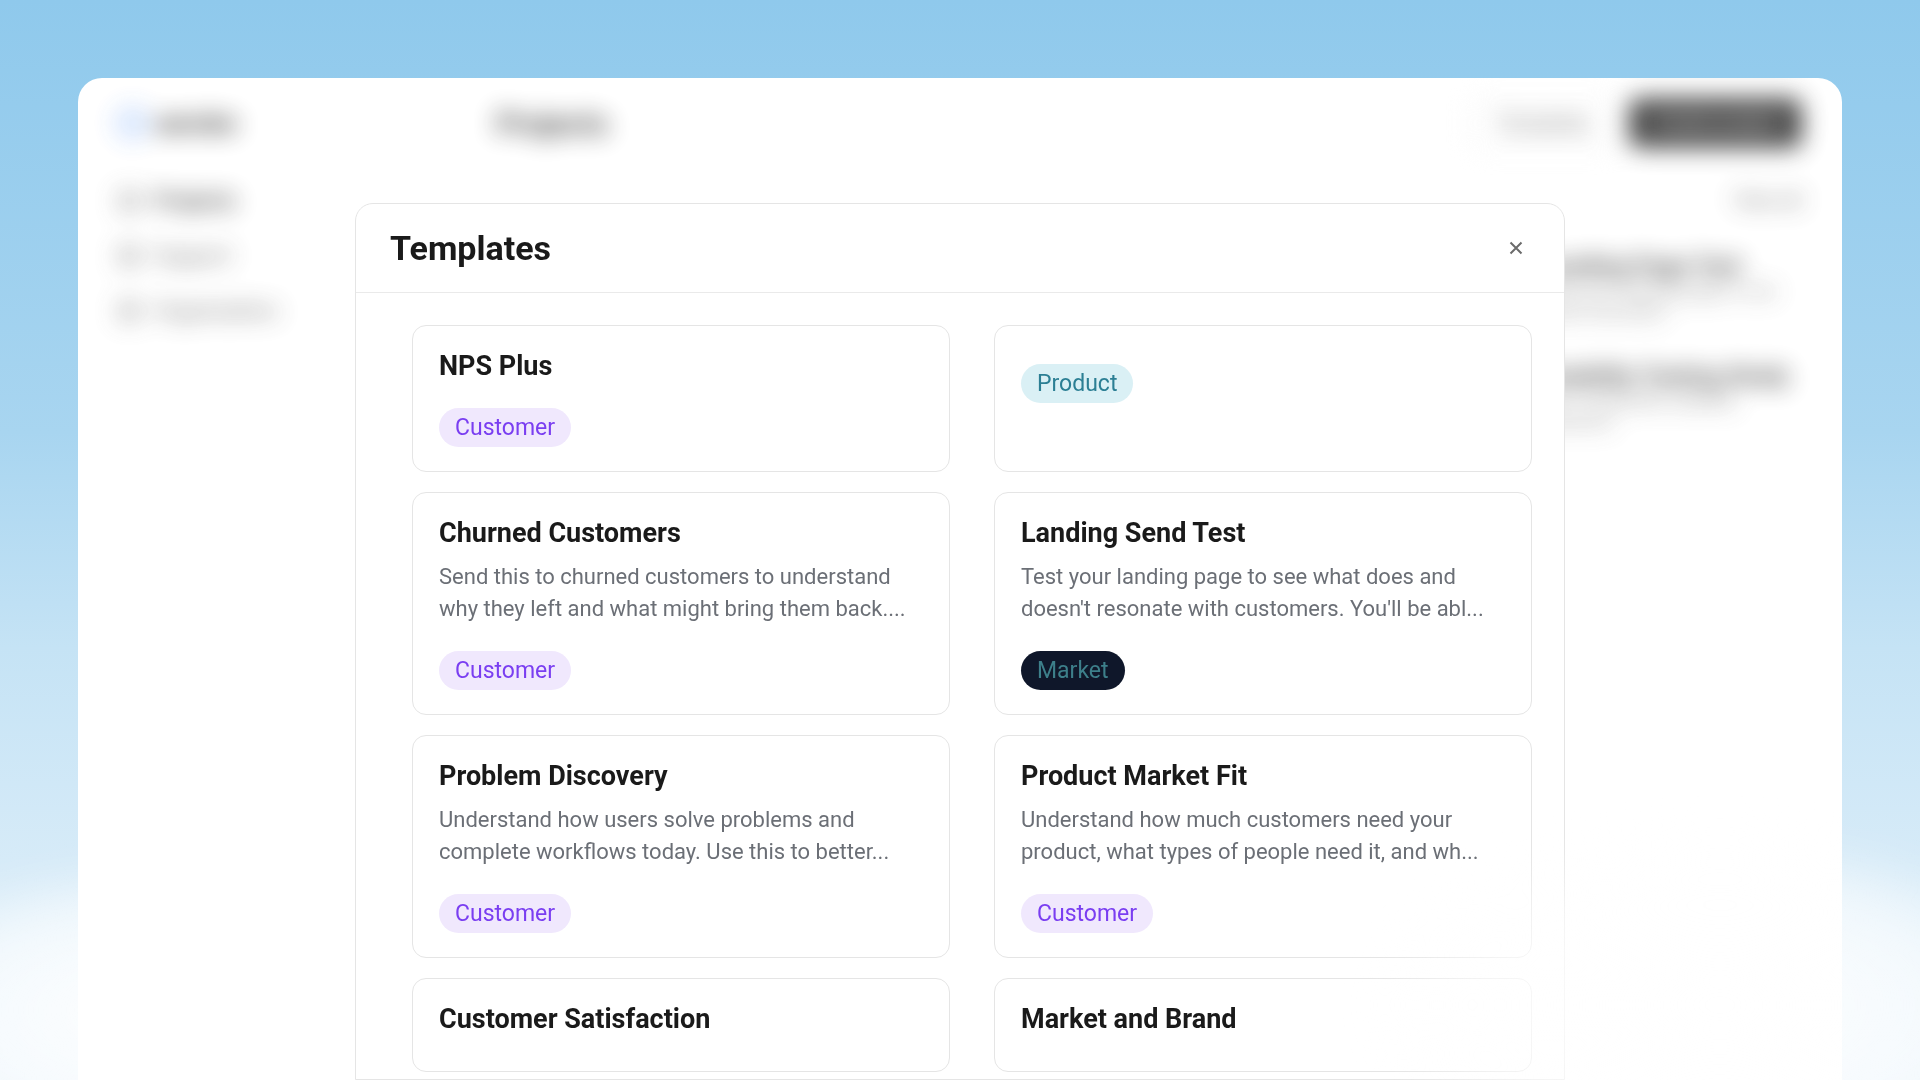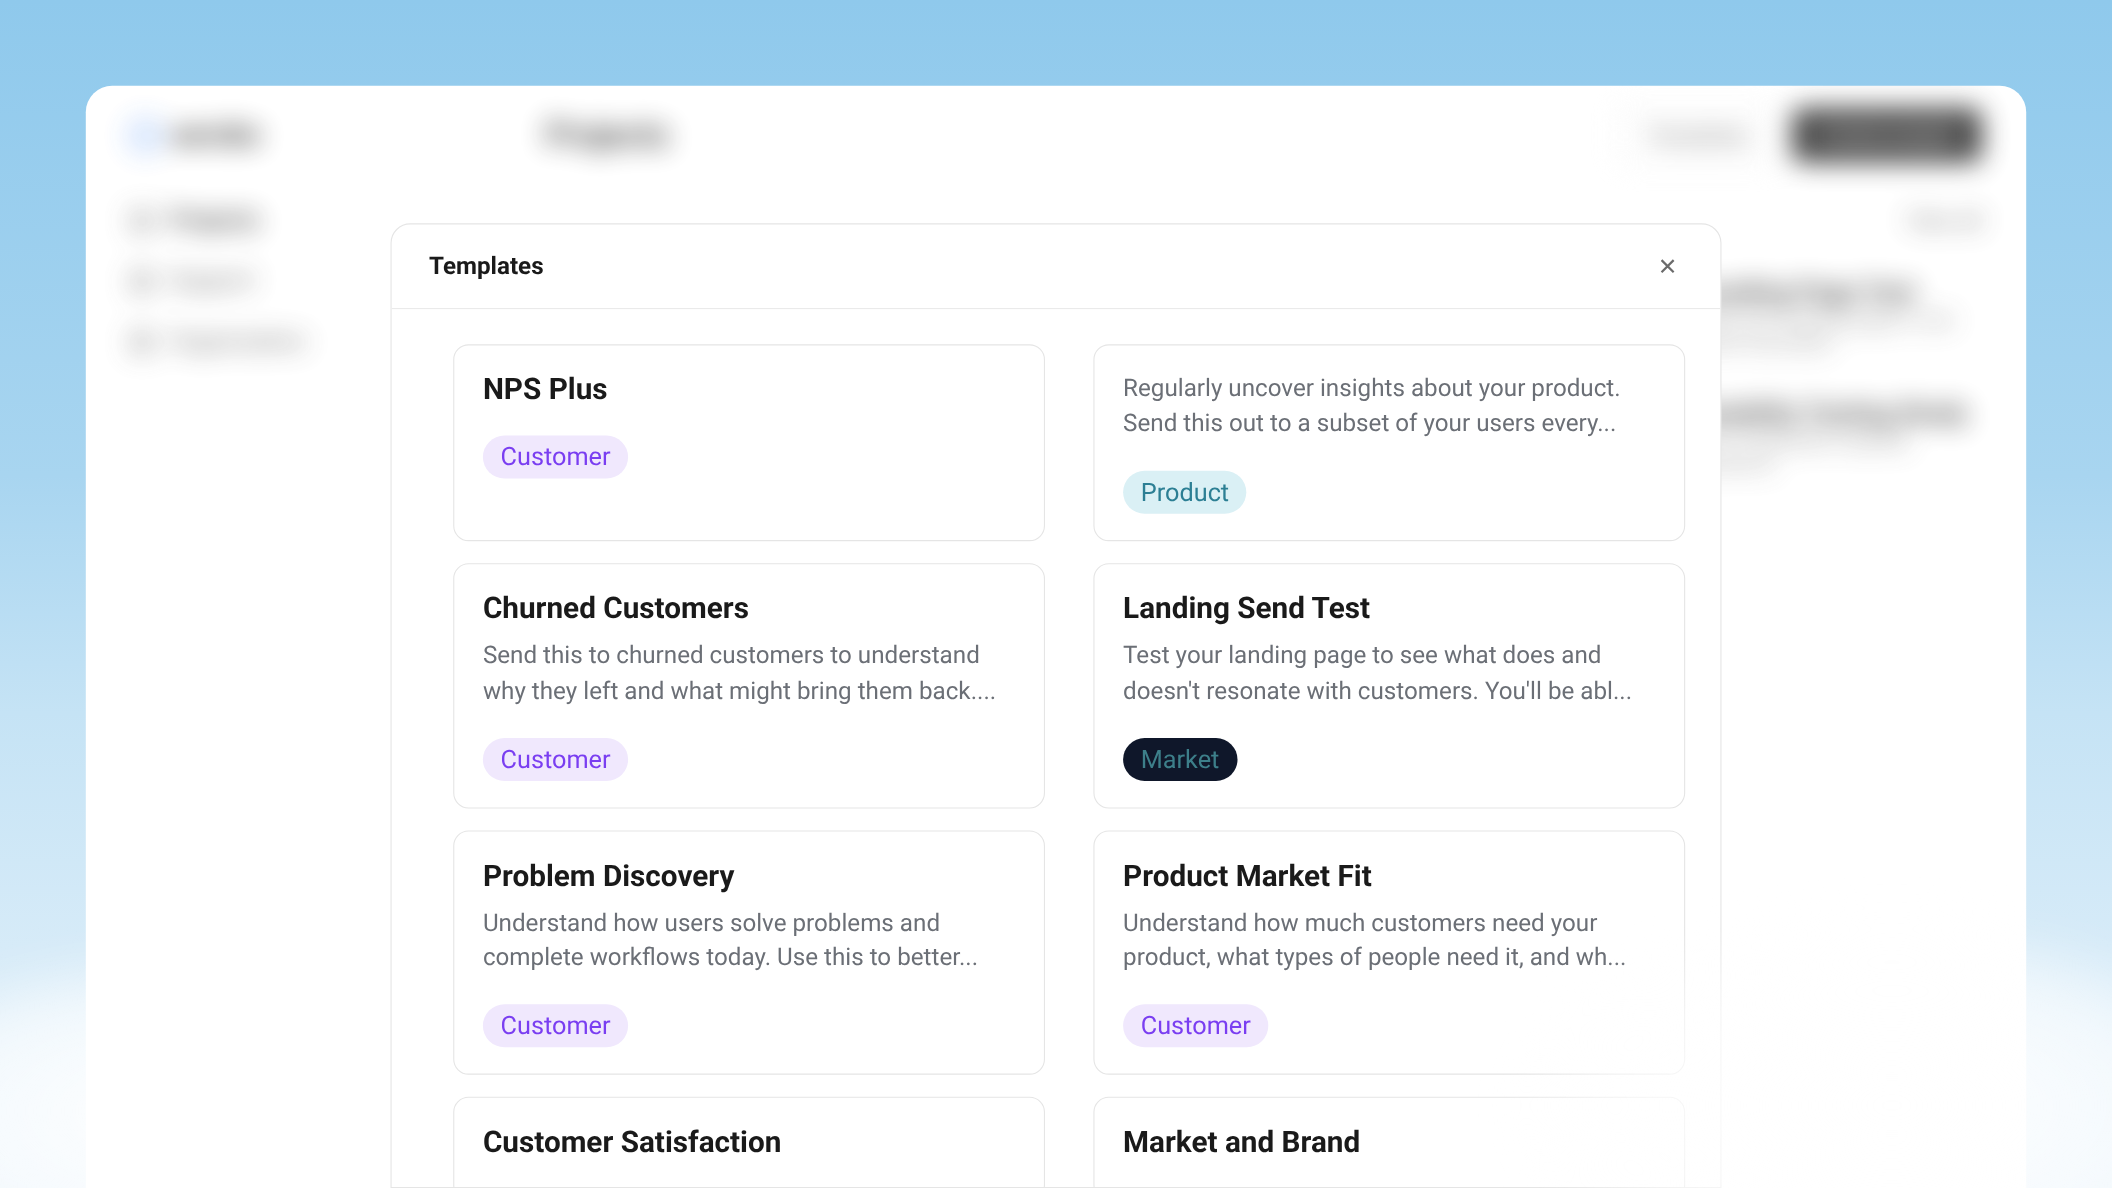--- a/index.html
+++ b/index.html
@@ -80,21 +80,21 @@
     border: 1px solid #e5e5e5;
     border-radius: 18px 18px 0 0;
     overflow: hidden;
     display: flex; flex-direction: column;
   }
   .modal-header {
     display: flex; align-items: center; justify-content: space-between;
     padding: 24px 34px;
     border-bottom: 1px solid #eaeaea;
   }
-  .modal-title { font-size: 22px; font-weight: 700; color: #1a1a1a; }
+  .modal-title { font-size: 34px; font-weight: 700; color: #1a1a1a; }
   .close-x {
     width: 28px; height: 28px; display: flex; align-items: center; justify-content: center;
     cursor: pointer; color: #6b6b6b;
   }
   .close-x svg { width: 22px; height: 22px; stroke: currentColor; stroke-width: 2.2; }
 
   .modal-body {
     padding: 32px;
     overflow: hidden;
   }
@@ -187,21 +187,20 @@
       <div class="modal-body">
         <div class="templates-grid" id="templates-grid">
 
         <div class="tpl-card">
               <div class="tpl-title">NPS Plus</div>
               <div class="tpl-tags">
                 <span class="tag tag-customer">Customer</span>
               </div>
             </div>
             <div class="tpl-card">
-              <div class="tpl-desc">Regularly uncover insights about your product. Send this out to a subset of your users every...</div>
               <div class="tpl-tags">
                 <span class="tag tag-product">Product</span>
               </div>
             </div>
             <div class="tpl-card">
               <div class="tpl-title">Churned Customers</div>
               <div class="tpl-desc">Send this to churned customers to understand why they left and what might bring them back....</div>
               <div class="tpl-tags">
                 <span class="tag tag-customer">Customer</span>
               </div>

